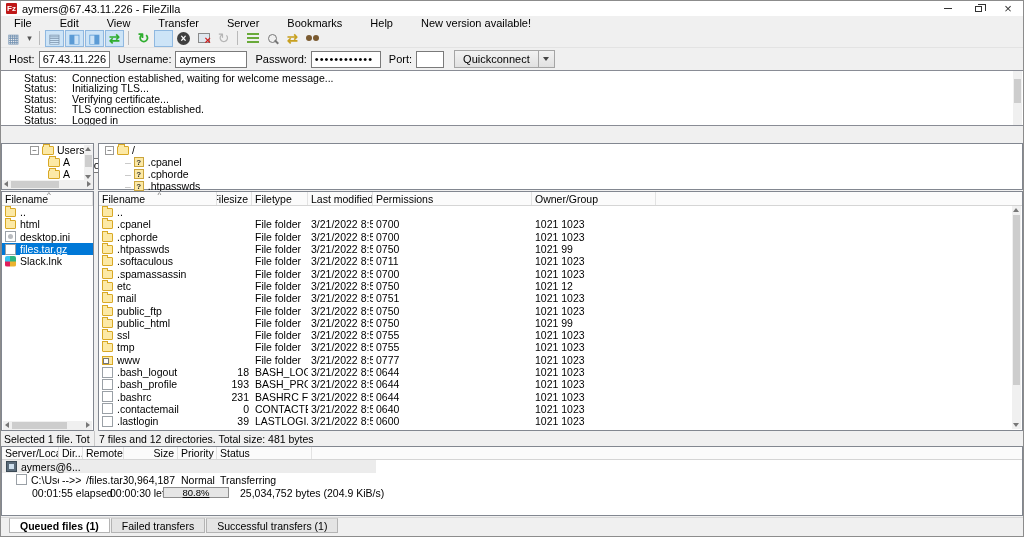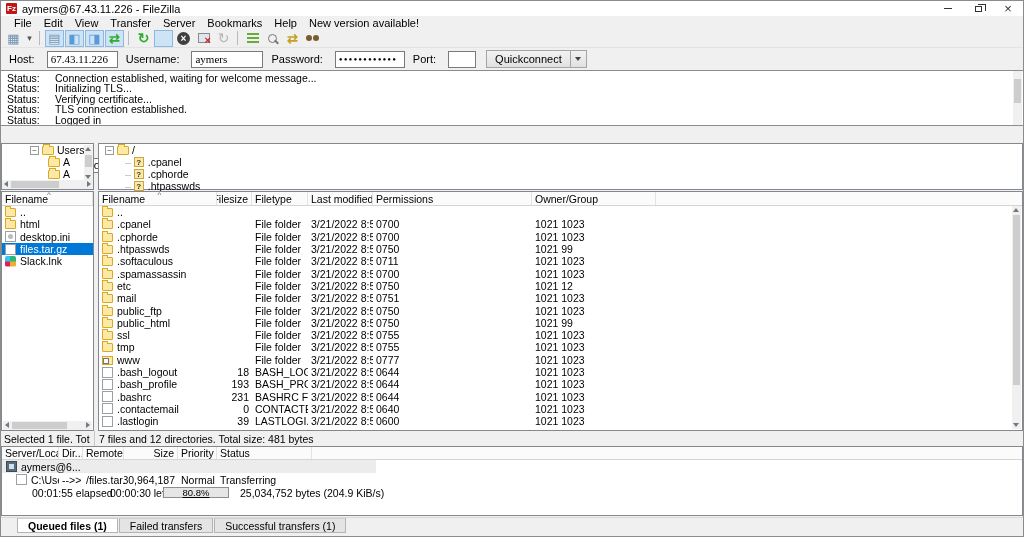--- a/index.html
+++ b/index.html
@@ -16,21 +16,21 @@
   .fz-logo { width:11px; height:11px; background:#bf1818; color:#fff; font-size:8px; font-weight:bold; display:flex; align-items:center; justify-content:center; border-radius:1px; margin-right:5px; }
   #title-text { font-size:11px; }
   #win-controls { position:absolute; right:0; top:0; height:15px; display:flex; }
   .win-btn { width:30px; height:15px; display:flex; align-items:center; justify-content:center; color:#333; }
   .glyph-min { width:8px; height:1px; background:#333; display:block; }
   .glyph-restore { width:7px; height:6px; border:1px solid #333; display:block; position:relative; background:#fff; }
   .glyph-restore::before { content:""; position:absolute; left:2px; top:-3px; width:7px; height:6px; border:1px solid #333; border-left:none; border-bottom:none; }
   .glyph-close::before { content:"\00D7"; font-size:13px; line-height:10px; }
 
   
-  #menubar { left:0; top:15px; width:100%; height:13px; display:flex; align-items:center; padding-left:7px; gap:0; }
+  #menubar { left:0; top:15px; width:100%; height:13px; display:flex; align-items:center; padding-left:7px; gap:16px; }
   .menu-item { padding:0 6px; white-space:nowrap; }
 
   
   #toolbar { left:0; top:28px; width:100%; height:19px; display:flex; align-items:center; padding-left:3px; border-bottom:1px solid #e3e3e3; }
   .tbi { width:19px; height:17px; display:flex; align-items:center; justify-content:center; position:relative; border:1px solid transparent; margin-right:1px; font-size:12px; }
   .tbi.active { background:#cde4f7; border-color:#8fb8e0; }
   .tbi.sep { width:2px; height:14px; border:none; border-left:1px solid #b9b9b9; margin:0 4px 0 3px; }
   .i-sitemanager::before { content:"\25A6"; color:#6f8fb0; font-size:13px; }
   .i-dropdown { width:11px; } .i-dropdown::before { content:"\25BE"; color:#555; font-size:9px; }
   .i-log::before { content:"\25A4"; color:#7d94ad; font-size:13px; }
@@ -46,29 +46,29 @@
   .i-reconnect::before { content:"\21BB"; color:#b5b5b5; font-size:14px; }
   .i-filter { background-image:repeating-linear-gradient(180deg,#6aaa3a 0 2px,transparent 2px 4px); background-size:12px 10px; background-position:center; background-repeat:no-repeat; }
   .i-compare::before { content:""; width:7px; height:7px; border:1.5px solid #777; border-radius:50%; display:block; }
   .i-compare::after { content:""; position:absolute; width:5px; height:2px; background:#777; transform:rotate(45deg); right:2px; bottom:3px; }
   .i-sync::before { content:"\21C4"; color:#c8a020; font-weight:bold; font-size:13px; }
   .i-find::before { content:""; width:6px; height:6px; border-radius:50%; background:#7a5a30; box-shadow:7px 0 0 #7a5a30; display:block; margin-right:7px; }
 
   
   #quickbar { left:0; top:47px; width:100%; height:22px; display:flex; align-items:center; }
   #quickbar label { margin-left:8px; }
-  #quickbar input { height:17px; border:1px solid #7a7a7a; font-family:Liberation Serif, serif; font-size:11px; padding:0 3px; margin-left:12px; background:#fff; }
+  #quickbar input { height:17px; border:1px solid #7a7a7a; font-family:Liberation Sans, sans-serif; font-size:11px; padding:0 3px; margin-left:4px; background:#fff; }
   #host-input { width:71px; } #user-input { width:72px; } #pass-input { width:70px; letter-spacing:1px; } #port-input { width:28px; }
   #qc-btn { margin-left:10px; height:18px; padding:0 8px; background:linear-gradient(#f2f2f2,#e1e1e1); border:1px solid #a5a5a5; font-size:11px; font-family:"Liberation Sans",sans-serif; }
   #qc-drop { height:18px; width:16px; background:linear-gradient(#f2f2f2,#e1e1e1); border:1px solid #a5a5a5; border-left:none; display:flex; align-items:center; justify-content:center; }
   .chev-down { width:0; height:0; border-left:3px solid transparent; border-right:3px solid transparent; border-top:4px solid #444; display:block; }
 
   
   #log { left:0; top:69px; width:100%; height:56px; background:#fff; border-top:1px solid #898c95; border-bottom:1px solid #898c95; overflow:hidden; padding-top:2px; }
-  .log-line { height:10.4px; line-height:10.4px; font-size:10.5px; padding-left:6px; white-space:nowrap; }
+  .log-line { height:10.4px; line-height:10.4px; font-size:10.5px; padding-left:23px; white-space:nowrap; }
   .log-pfx { display:inline-block; width:48px; }
   #log-scroll { position:absolute; right:1px; top:70px; width:9px; height:54px; background:#f0f0f0; }
   #log-scroll .thumb { position:absolute; top:8px; left:1px; width:7px; height:24px; background:#cdcdcd; }
 
   
   #siteheaders { left:0; top:126px; width:100%; height:16px; display:flex; align-items:center;margin-top:30px; }
   .site-label { margin-left:3px; white-space:nowrap; }
   .combo { background:#fff; border:1px solid #7a7a7a; height:15px; display:flex; align-items:center; padding:0 2px; font-size:11px; }
   #local-combo { width:52px; margin-left:3px; }
   #remote-combo { flex:1; margin-left:4px; margin-right:1px; }
@@ -96,21 +96,21 @@
   .sthumb { position:absolute; background:#cdcdcd; }
 
   
   #lists { left:0; top:190px; width:100%; height:240px; }
   #llist { left:0; width:93px; }
   #rlist { left:97px; right:0; }
   .lv-header { height:14px; background:#fbfbfb; border-bottom:1px solid #d5d5d5; display:flex; font-size:10.5px; position:relative; }
   .lv-hcell { border-right:1px solid #e3e3e3; padding:0 3px; display:flex; align-items:center; position:relative; flex:0 0 auto; overflow:hidden; white-space:nowrap; }
   .sort-caret { position:absolute; top:-2px; left:50%; font-size:8px; color:#666; }
   .lv-row { height:12.3px; display:flex; align-items:center; font-size:10.5px; white-space:nowrap; }
-  .lv-row.selected { background:#0078d7; color:#fff; }
+  .lv-row.selected { background:#0078d7; color:#fff;text-decoration:underline; }
   .lv-cell { flex:0 0 auto; padding:0 3px; overflow:hidden; display:flex; align-items:center; }
   .c-name   { width:118px; }
   .c-size   { width:35px; justify-content:flex-end; }
   .c-type   { width:56px; }
   .c-mod    { width:65px;text-align:right; }
   .c-perm   { width:159px; }
   .c-owner  { width:124px; }
   
   .fi { width:11px; height:11px; margin-right:4px; position:relative; flex:0 0 auto; }
   .fi.folder { height:9px; margin-top:1px; background:#fce9a6; border:1px solid #d8a826; border-radius:1px; }
@@ -142,21 +142,21 @@
   #q-file-row .q-c1 { padding-left:14px; }
   #q-progress-row { position:relative; }
   #q-elapsed { position:absolute; left:30px; top:1px; }
   #q-left { position:absolute; left:108px; top:1px; }
   #q-bar { position:absolute; left:161px; top:1px; width:66px; height:11px; border:1px solid #8e8e8e; background:#e6e6e6; }
   #q-fill { height:100%; background:#2dc426; }
   #q-pct { position:absolute; inset:0; text-align:center; font-size:9.5px; line-height:10px; color:#000;text-decoration:underline; }
   #q-bytes { position:absolute; left:238px; top:1px; }
 
   
-  #tabs { left:0; top:516px; width:100%; height:18px; background:#f0f0f0; display:flex; align-items:flex-start; padding-left:16px; border-top:1px solid #d9d9d9; }
+  #tabs { left:0; top:516px; width:100%; height:18px; background:#f0f0f0; display:flex; align-items:flex-start; padding-left:8px; border-top:1px solid #d9d9d9; }
   .tab { height:15px; padding:1px 10px 0; border:1px solid #b4b4b4; border-top-color:#cfcfcf; background:#e4e4e4; font-size:10.5px; margin-right:1px; white-space:nowrap; }
   .tab.active { background:#fff; font-weight:bold; }
 </style>
 </head>
 <body>
 
 <div id="win">
 
   <div id="titlebar" class="abs">
     <span class="fz-logo">Fz</span>

